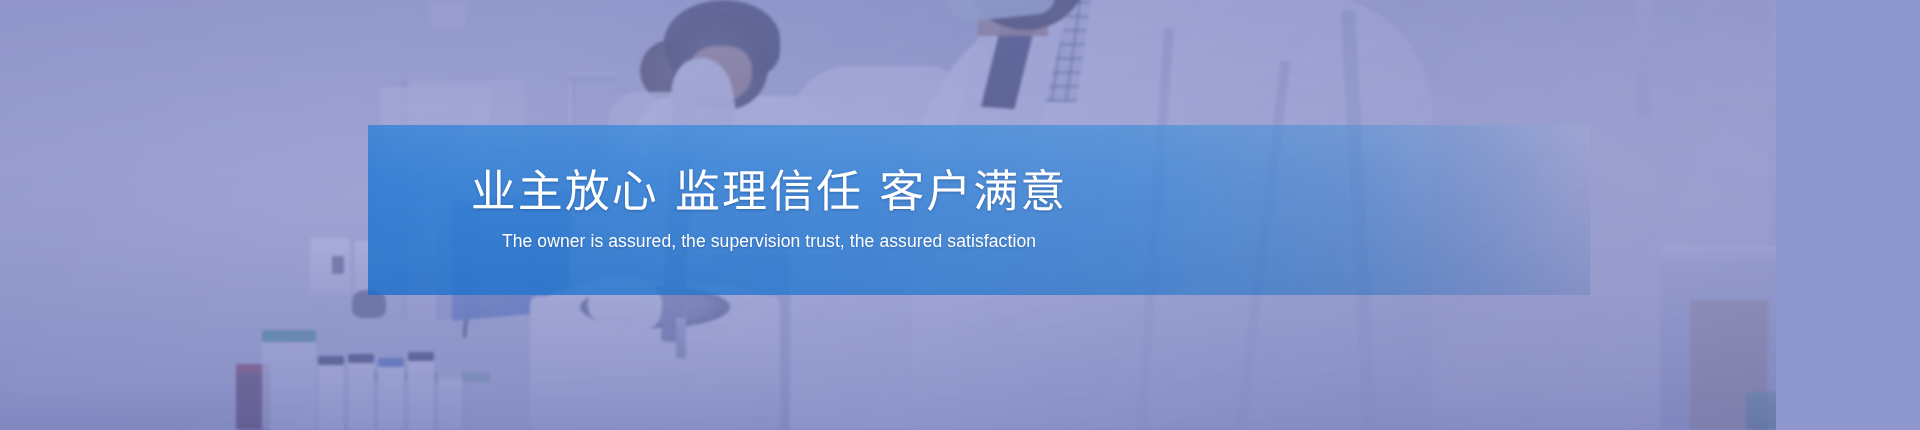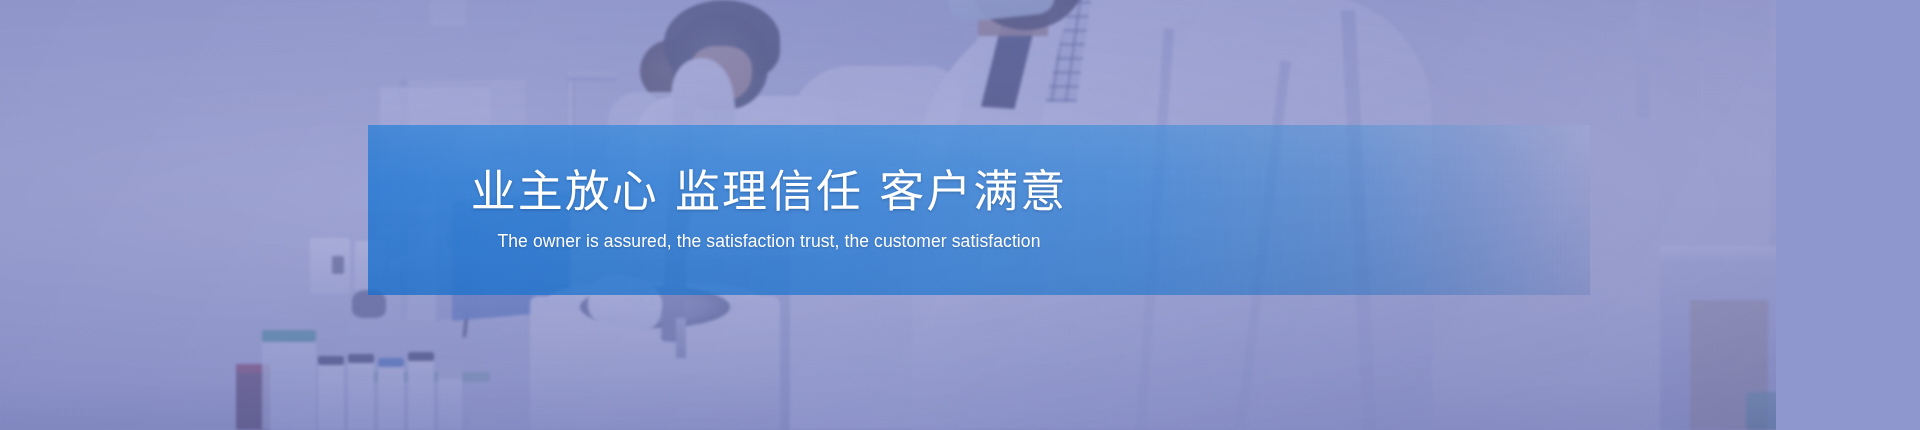--- a/index.html
+++ b/index.html
@@ -461,16 +461,16 @@
 
   <div class="tint-global"></div>
   <div class="tint-global2"></div>
 
   <div class="band">
     <div class="band-inner-glow"></div>
   </div>
 
   <div class="text-wrap">
     <div class="headline">业主放心 监理信任  客户满意</div>
-    <div class="subline">The owner is assured, the satisfaction trust, the customer satisfaction</div>
+    <div class="subline">The owner is assured, the supervision trust, the assured satisfaction</div>
   </div>
 
 </div>
 
 </body></html>

